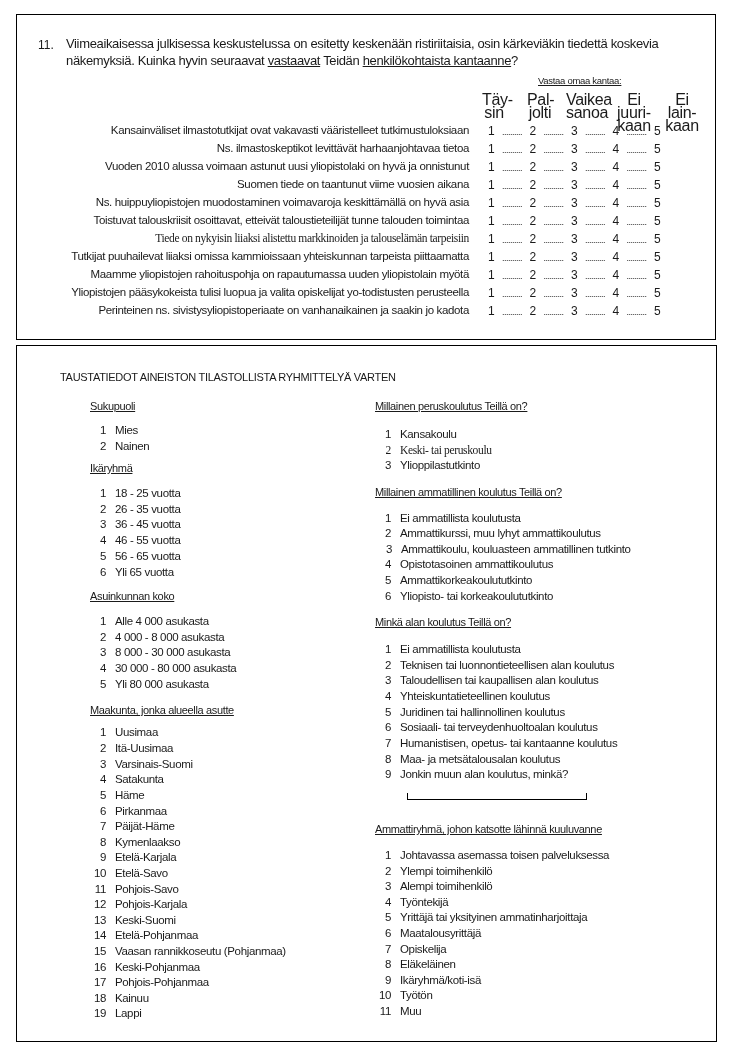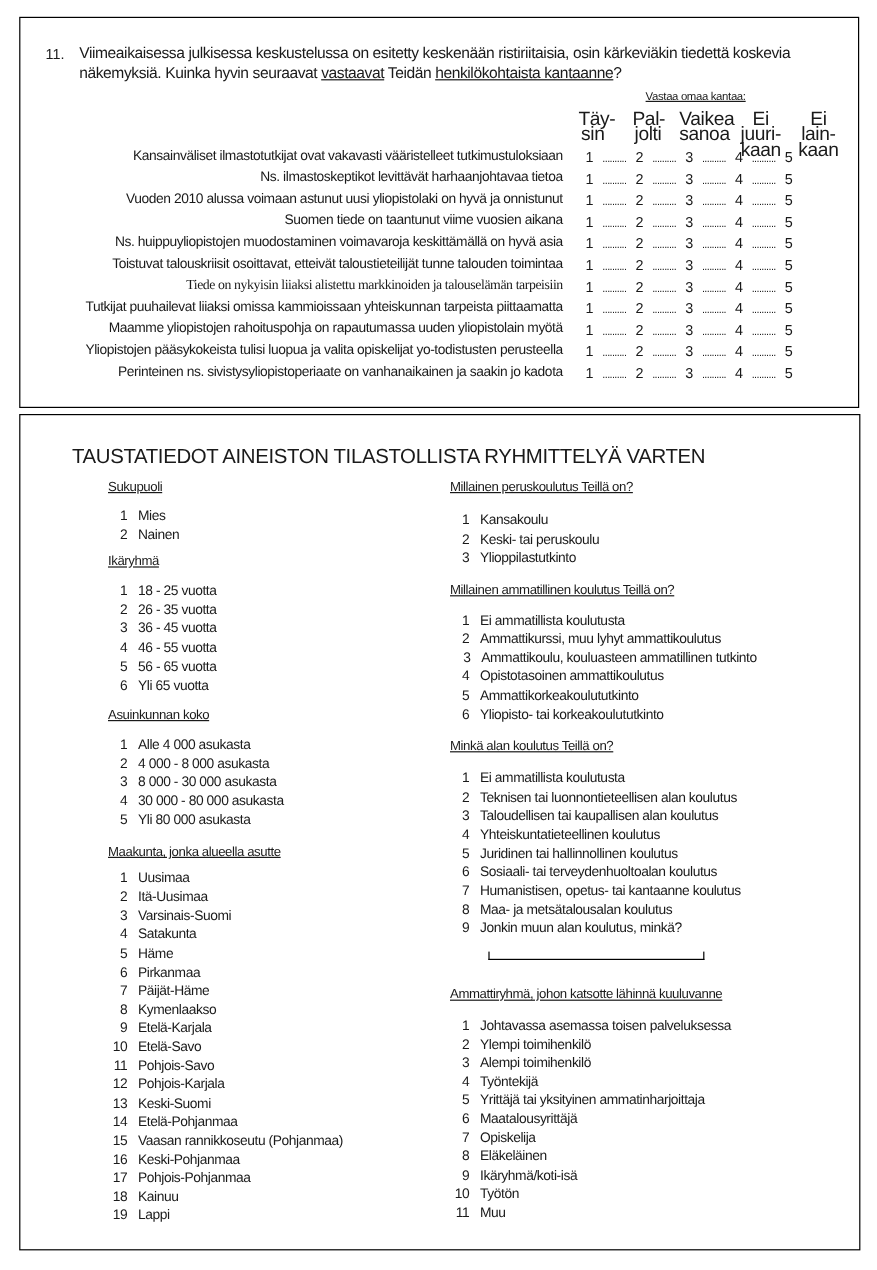--- a/index.html
+++ b/index.html
@@ -15,21 +15,21 @@
     .u { text-decoration: underline; }
 
     .scale-caption { position: absolute; left: 538px; top: 75px; font-size: 9.5px; text-decoration: underline; letter-spacing: -0.3px; }
     .scale-head { position: absolute; top: 93px; font-size: 16px; line-height: 13px; text-align: center; letter-spacing: -0.3px; }
 
     .stmt { position: absolute; right: 262px; font-size: 11.5px; white-space: nowrap; text-align: right; letter-spacing: -0.35px; }
     .scale-row { position: absolute; left: 488px; font-size: 12px; white-space: nowrap; letter-spacing: -0.2px; }
     .scale-row span.n { display: inline-block; }
     .scale-row span.d { display: inline-block; width: 35px; text-align: center; font-size: 9px; letter-spacing: -0.5px; }
 
-    .sec-title { position: absolute; left: 60px; top: 371px; font-size: 17px; letter-spacing: -0.3px; }
+    .sec-title { position: absolute; left: 60px; top: 371px; font-size: 11px; letter-spacing: -0.3px; }
     .group-title { position: absolute; font-size: 11px; text-decoration: underline; white-space: nowrap; letter-spacing: -0.35px; }
     .opt { position: absolute; font-size: 11.5px; white-space: nowrap; letter-spacing: -0.35px; }
     .opt .num { display: inline-block; width: 16px; text-align: right; margin-right: 9px; }
     .write-line { position: absolute; left: 407px; top: 793px; width: 178px; height: 6px;
                   border-left: 1px solid #000; border-right: 1px solid #000; border-bottom: 1px solid #000; }
   </style>
 </head>
 <body>
 
 <div class="box" id="box-top"></div>
@@ -120,21 +120,21 @@
     <div class="opt" style="left: 90px; top: 898px;"><span class="num">12</span><span>Pohjois-Karjala</span></div>
     <div class="opt" style="left: 90px; top: 914px;"><span class="num">13</span><span>Keski-Suomi</span></div>
     <div class="opt" style="left: 90px; top: 929px;"><span class="num">14</span><span>Etelä-Pohjanmaa</span></div>
     <div class="opt" style="left: 90px; top: 945px;"><span class="num">15</span><span>Vaasan rannikkoseutu (Pohjanmaa)</span></div>
     <div class="opt" style="left: 90px; top: 961px;"><span class="num">16</span><span>Keski-Pohjanmaa</span></div>
     <div class="opt" style="left: 90px; top: 976px;"><span class="num">17</span><span>Pohjois-Pohjanmaa</span></div>
     <div class="opt" style="left: 90px; top: 992px;"><span class="num">18</span><span>Kainuu</span></div>
     <div class="opt" style="left: 90px; top: 1007px;"><span class="num">19</span><span>Lappi</span></div>
     <div class="group-title" style="left: 375px; top: 400px;">Millainen peruskoulutus Teillä on?</div>
     <div class="opt" style="left: 375px; top: 428px;"><span class="num">1</span><span>Kansakoulu</span></div>
-    <div class="opt" style="left: 375px; top: 444px;"><span class="num">2</span><span>Keski- tai peruskoulu</span></div>
+    <div class="opt" style="left: 375px; top: 444px; font-family: Liberation Serif, serif;"><span class="num">2</span><span>Keski- tai peruskoulu</span></div>
     <div class="opt" style="left: 375px; top: 459px;"><span class="num">3</span><span>Ylioppilastutkinto</span></div>
     <div class="group-title" style="left: 375px; top: 486px;">Millainen ammatillinen koulutus Teillä on?</div>
     <div class="opt" style="left: 375px; top: 512px;"><span class="num">1</span><span>Ei ammatillista koulutusta</span></div>
     <div class="opt" style="left: 375px; top: 527px;"><span class="num">2</span><span>Ammattikurssi, muu lyhyt ammattikoulutus</span></div>
     <div class="opt" style="left: 376px; top: 543px;"><span class="num">3</span><span>Ammattikoulu, kouluasteen ammatillinen tutkinto</span></div>
     <div class="opt" style="left: 375px; top: 558px;"><span class="num">4</span><span>Opistotasoinen ammattikoulutus</span></div>
     <div class="opt" style="left: 375px; top: 574px;"><span class="num">5</span><span>Ammattikorkeakoulututkinto</span></div>
     <div class="opt" style="left: 375px; top: 590px;"><span class="num">6</span><span>Yliopisto- tai korkeakoulututkinto</span></div>
     <div class="group-title" style="left: 375px; top: 616px;">Minkä alan koulutus Teillä on?</div>
     <div class="opt" style="left: 375px; top: 643px;"><span class="num">1</span><span>Ei ammatillista koulutusta</span></div>

